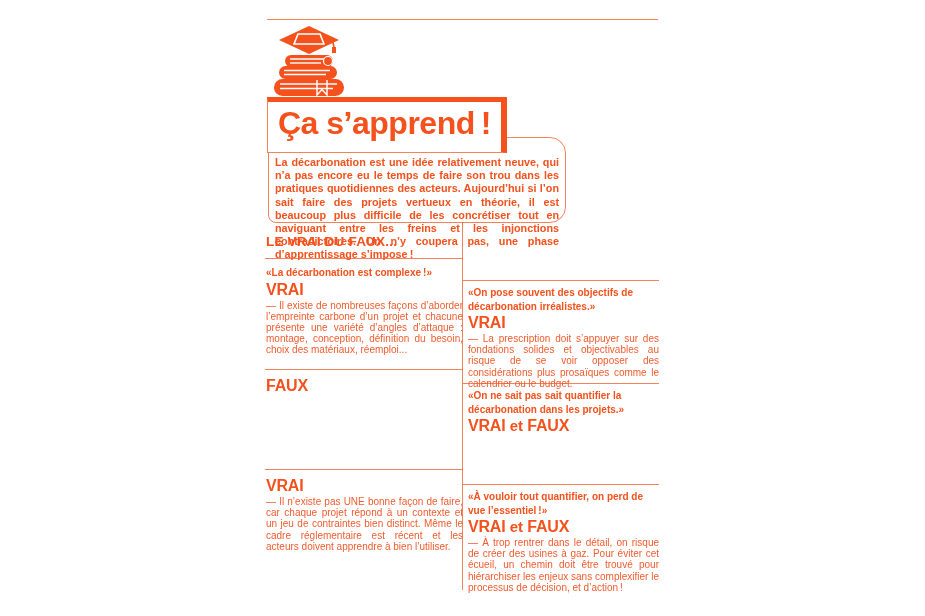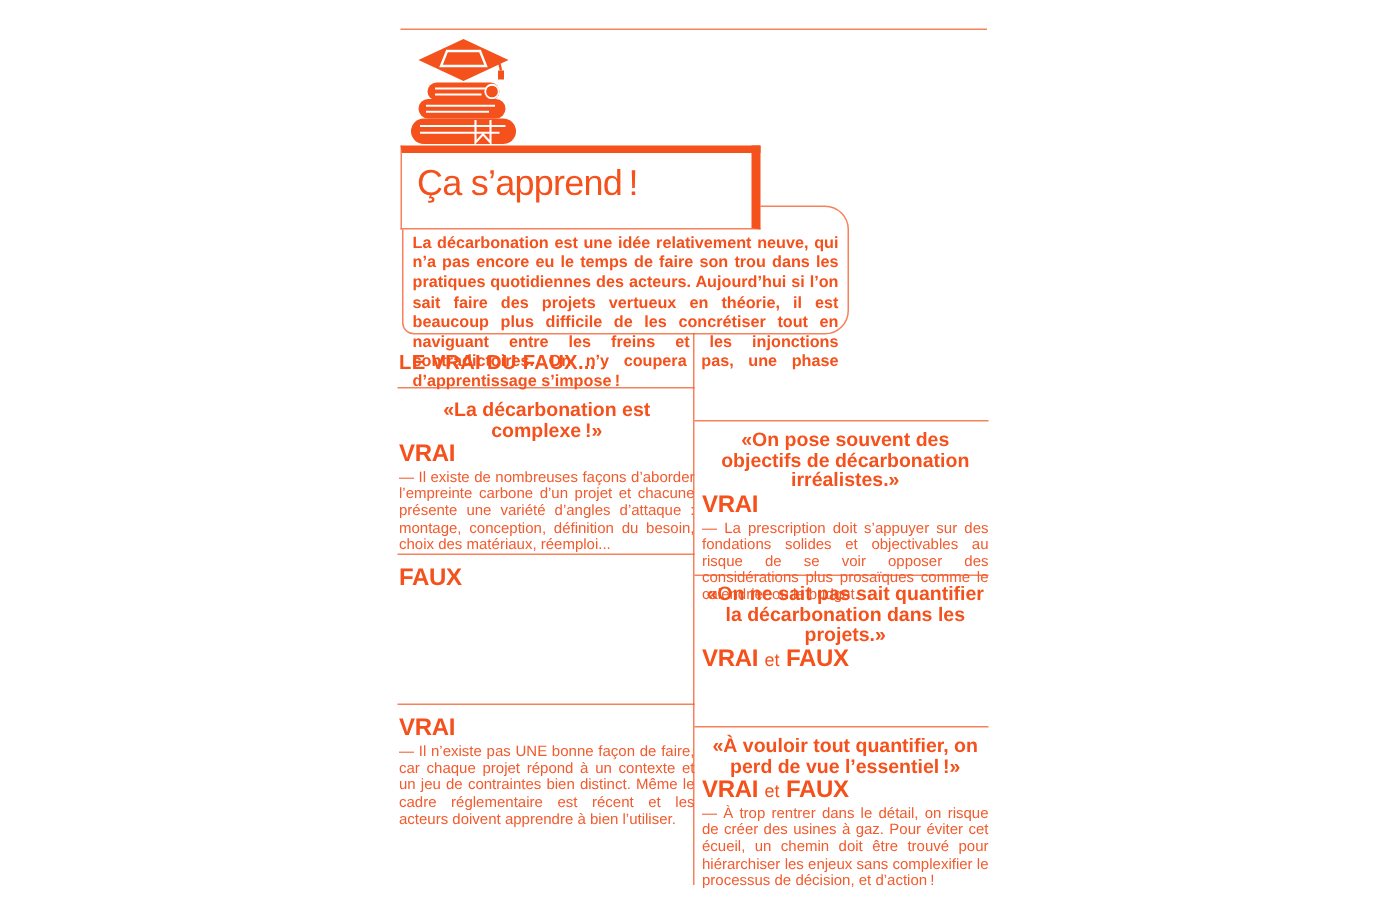--- a/index.html
+++ b/index.html
@@ -17,21 +17,21 @@
   
   .title-card{
     position:absolute;left:267px;top:97px;width:240px;height:56px;
     background:#ffffff;z-index:3;
     border-top:5px solid var(--accent);
     border-right:6px solid var(--accent);
     border-bottom:1px solid var(--accent-soft);
     border-left:1px solid var(--accent-soft);
   }
   .title-card h1{
-    margin:7px 12px 0 10px;font-size:24px;line-height:28px;font-weight:normal;
+    margin:7px 12px 0 10px;font-size:32px;line-height:28px;font-weight:bold;
     letter-spacing:-0.5px;color:var(--accent);white-space:nowrap;
   }
 
   
   .intro-bubble{
     position:absolute;left:268px;top:137px;width:298px;height:86px;
     border:1px solid var(--accent-soft);
     border-radius:3px 16px 16px 8px;
     z-index:1;padding:18px 6px 0 6px;
   }
@@ -39,23 +39,23 @@
     font-size:10.8px;line-height:13.2px;font-weight:bold;
     text-align:justify;color:var(--accent);
   }
 
   .section-heading{
     position:absolute;left:266px;top:234px;
     font-size:13.5px;font-weight:bold;letter-spacing:.2px;color:var(--accent);
   }
 
   .qa{position:absolute;}
-  .qa .quote{font-size:13px;line-height:13.5px;font-weight:bold;margin:0 0 2px 0;color:var(--accent);text-align:center;}
+  .qa .quote{font-size:10px;line-height:13.5px;font-weight:bold;margin:0 0 2px 0;color:var(--accent);}
   .qa .verdict{font-size:16px;line-height:16px;font-weight:bold;margin:1px 0 2px 0;letter-spacing:-.2px;color:var(--accent);}
-  .qa .verdict .vc{font-size:12px;font-weight:normal;letter-spacing:0;}
+  .qa .verdict .vc{font-size:15px;font-weight:bold;letter-spacing:0;}
   .qa .body{font-size:10px;line-height:11.2px;text-align:justify;color:#f25b2e;}
 
   .icon-wrap{position:absolute;left:269px;top:25px;width:80px;height:72px;z-index:4;}
 </style>
 </head>
 <body>
 
 <div class="page">
 
   <div class="hr" style="left:267px;top:19px;width:391px;"></div>

